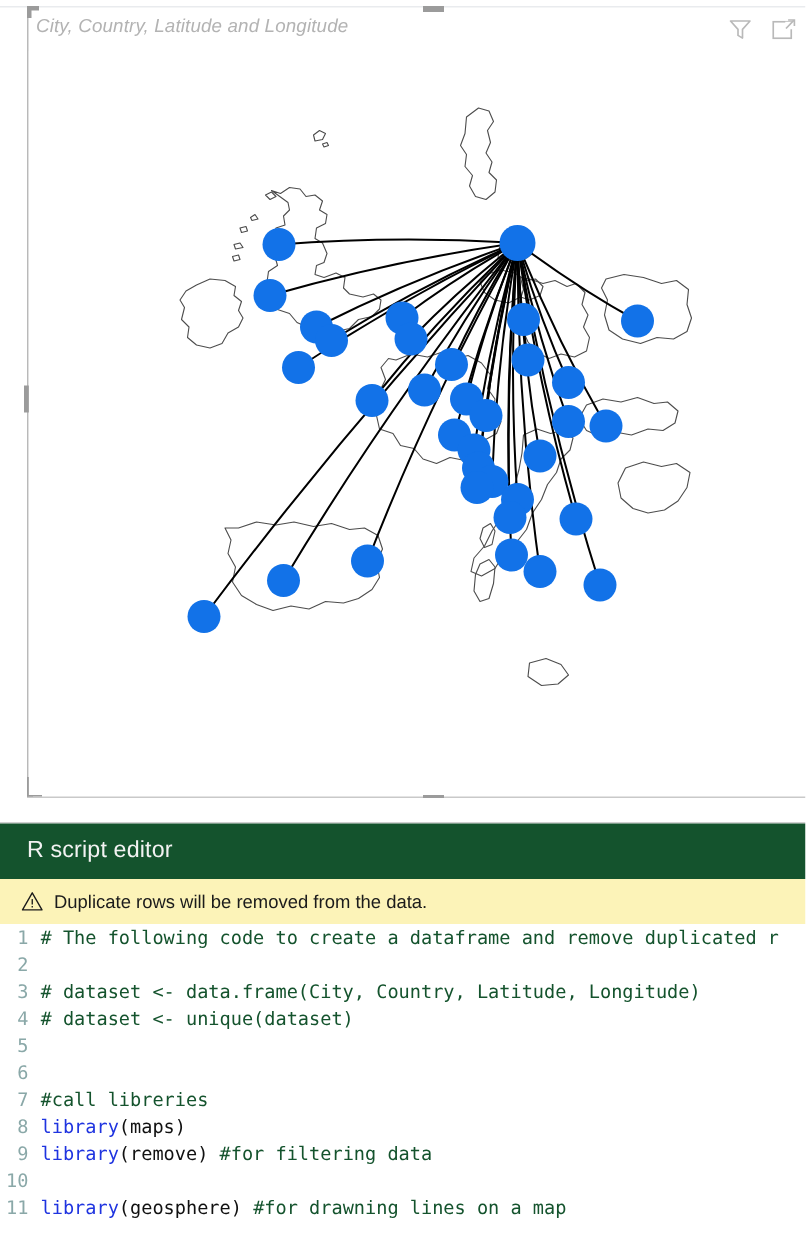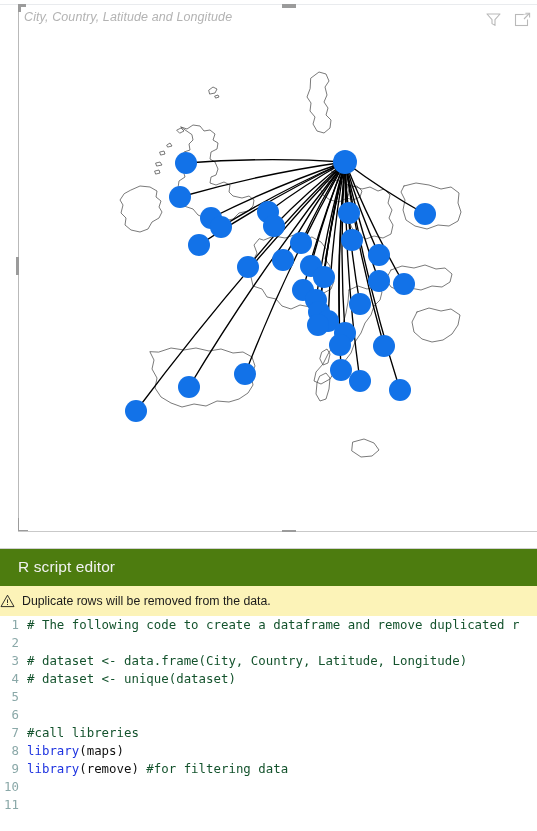--- a/index.html
+++ b/index.html
@@ -73,30 +73,30 @@
   #map-plot svg { display: block; }
 
   
   #r-script-panel {
     position: absolute; left: 0; top: 548px; width: 537px; height: 283px;
     background: #ffffff;
     border-top: 1px solid #d0d0d0;
   }
   #r-script-header {
     position: absolute; left: 0; top: 0; width: 537px; height: 37px;
-    background: #4d7c0f;
+    background: #14532d;
   }
   #r-script-title {
     position: absolute; left: 18px; top: 9px;
     color: #f2f2f2; font-size: 15.5px; letter-spacing: .1px;
   }
   #warning-bar {
     position: absolute; left: 0; top: 37px; width: 537px; height: 30px;
     background: #fcf3b8;
-    display: flex; align-items: center; gap: 7px;
+    display: flex; align-items: center; padding-left: 14px; gap: 7px;
   }
   #warning-icon { width: 15px; height: 14px; flex: none; }
   #warning-text {
     font-size: 12.3px; color: #1b1b1b; white-space: nowrap;
   }
   #code-area {
     position: absolute; left: 0; top: 67px; width: 537px; height: 216px;
     background: #ffffff;
     font-family: "DejaVu Sans Mono", "Liberation Mono", monospace;
     font-size: 12.4px;
@@ -311,17 +311,17 @@
         <div class="code-line"><span class="ln">1</span><span class="ltxt"><span class="tok-comment"># The following code to create a dataframe and remove duplicated r</span></span></div>
         <div class="code-line"><span class="ln">2</span><span class="ltxt"></span></div>
         <div class="code-line"><span class="ln">3</span><span class="ltxt"><span class="tok-comment"># dataset &lt;- data.frame(City, Country, Latitude, Longitude)</span></span></div>
         <div class="code-line"><span class="ln">4</span><span class="ltxt"><span class="tok-comment"># dataset &lt;- unique(dataset)</span></span></div>
         <div class="code-line"><span class="ln">5</span><span class="ltxt"></span></div>
         <div class="code-line"><span class="ln">6</span></div>
         <div class="code-line"><span class="ln">7</span><span class="ltxt"><span class="tok-comment">#call libreries</span></span></div>
         <div class="code-line"><span class="ln">8</span><span class="ltxt"><span class="tok-fn">library</span><span class="tok-plain">(maps)</span></span></div>
         <div class="code-line"><span class="ln">9</span><span class="ltxt"><span class="tok-fn">library</span><span class="tok-plain">(remove) </span><span class="tok-comment">#for filtering data</span></span></div>
         <div class="code-line"><span class="ln">10</span></div>
-        <div class="code-line"><span class="ln">11</span></div>
+        <div class="code-line"><span class="ln">11</span><span class="ltxt"><span class="tok-fn">library</span><span class="tok-plain">(geosphere) </span><span class="tok-comment">#for drawning lines on a map</span></span></div>
       </div>
 
   </div>
 </div>
 
 </body></html>

